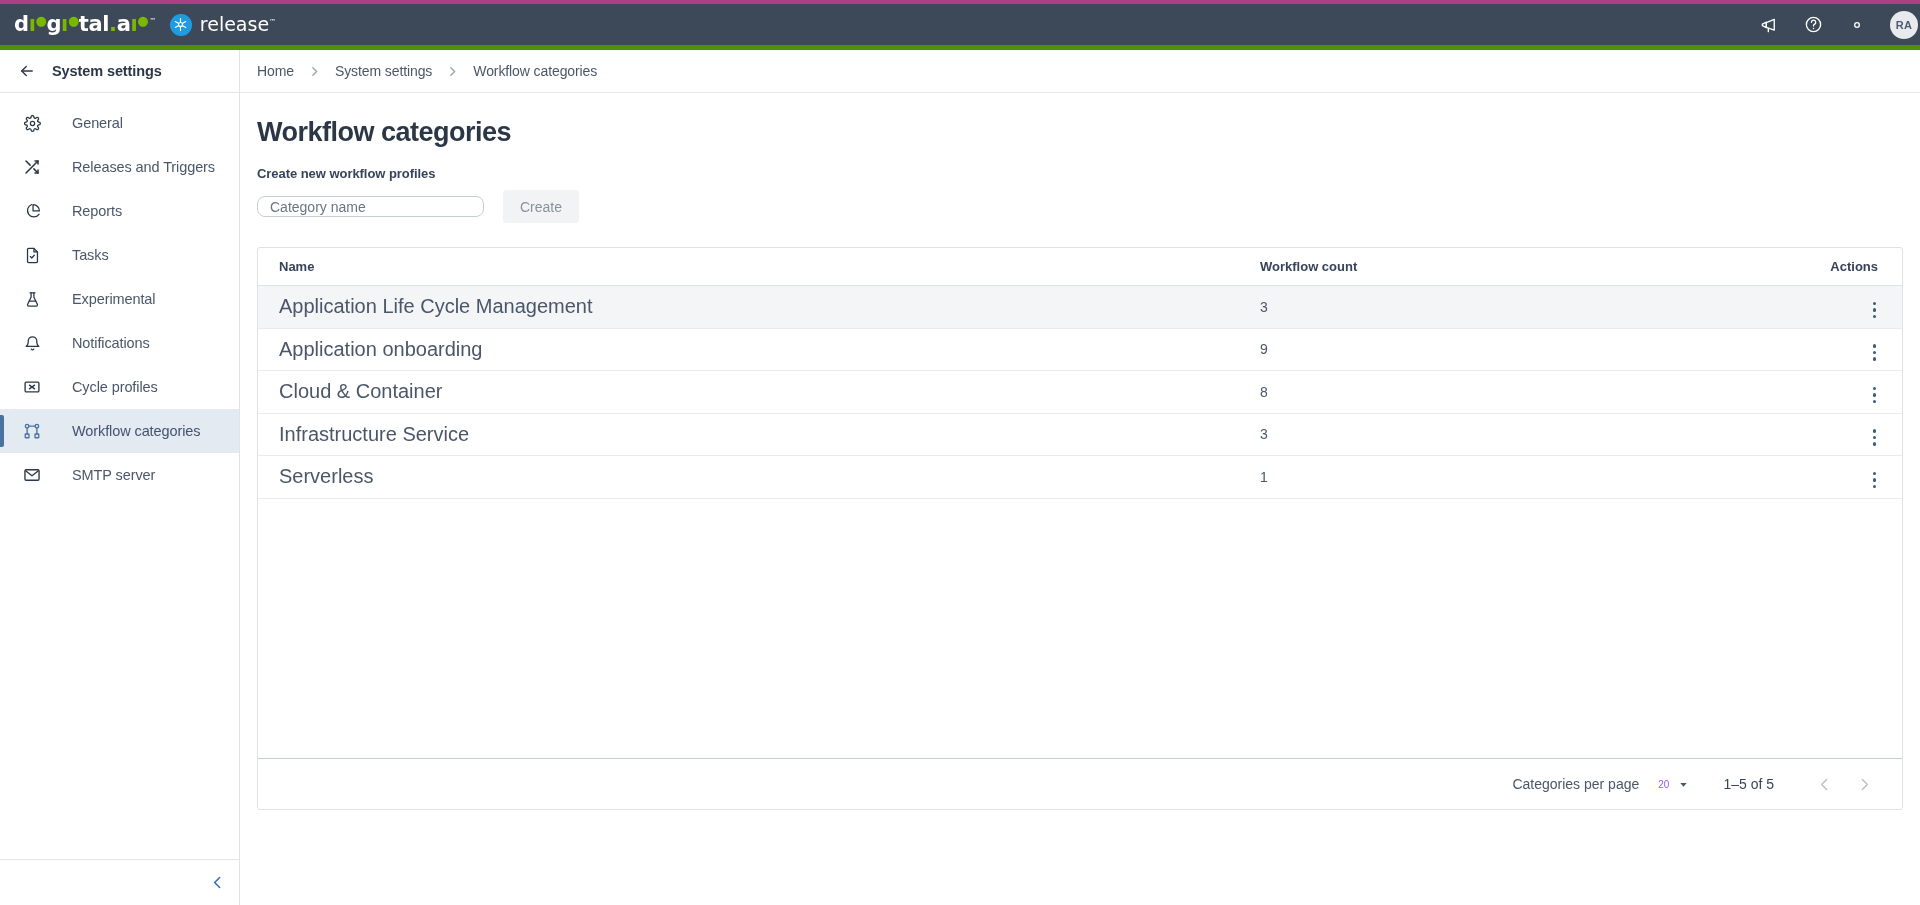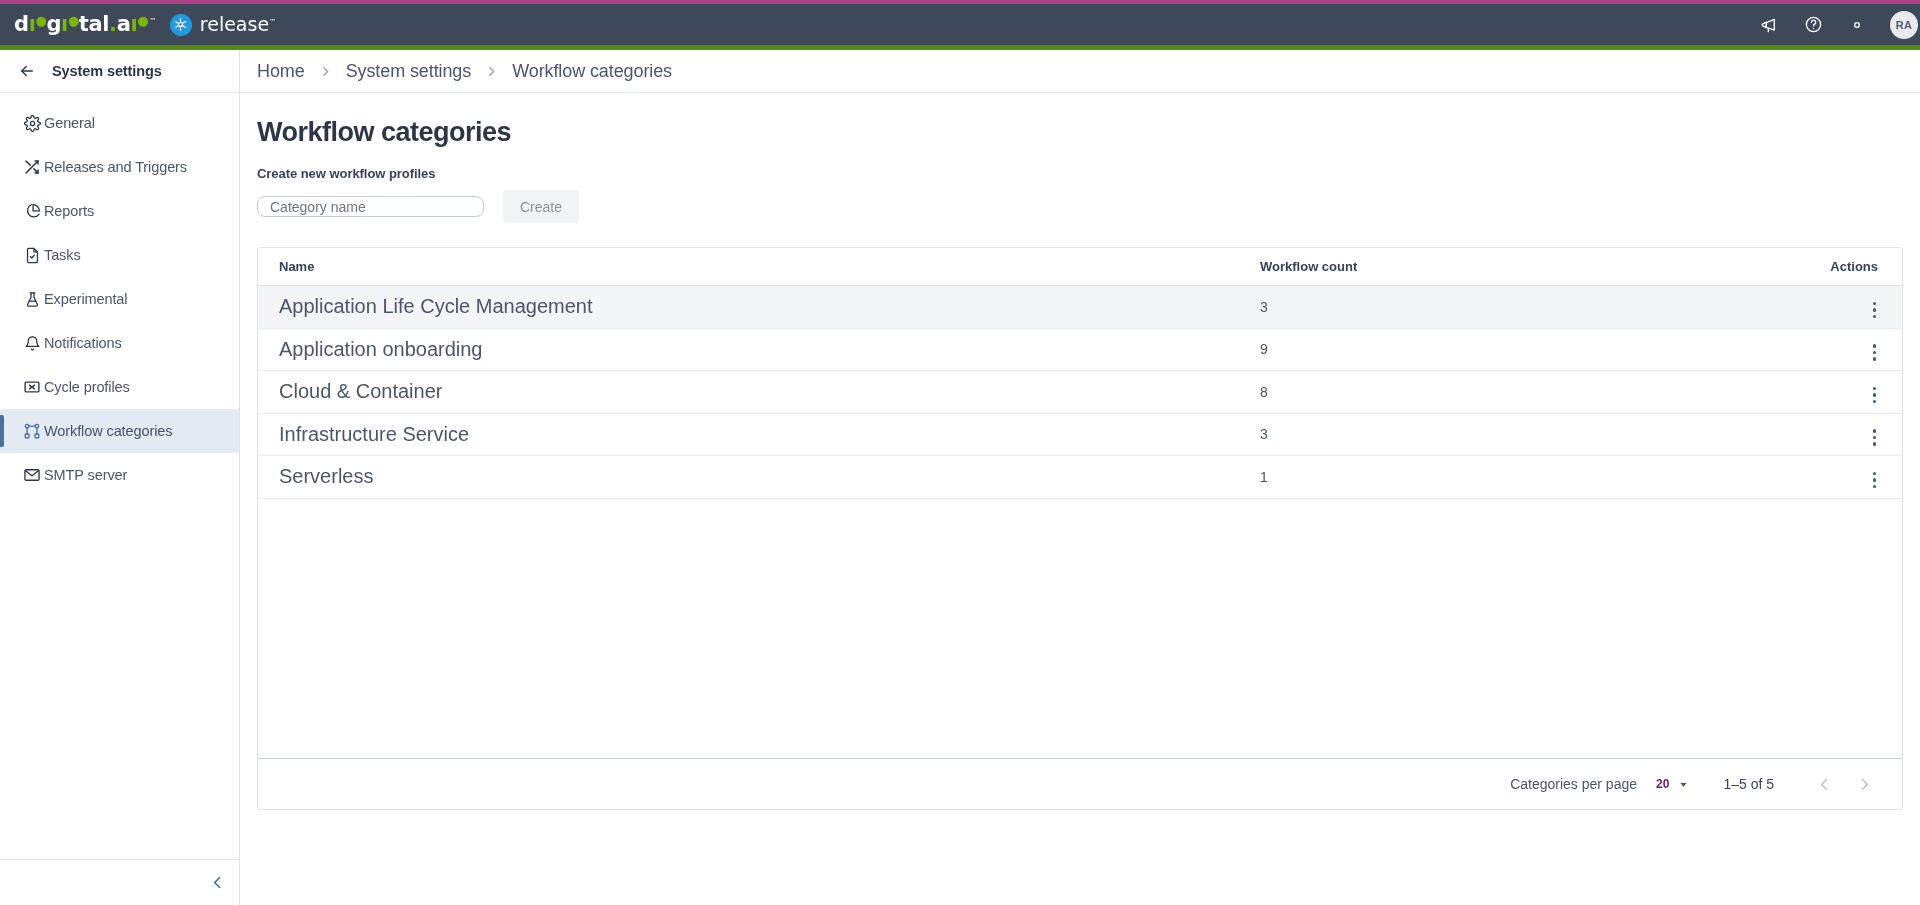--- a/index.html
+++ b/index.html
@@ -78,21 +78,21 @@
     padding-left: 18px; border-bottom: 1px solid #e3e7ed;
     cursor: pointer;
   }
   .sidebar-header .back-arrow { color: #2b3647; display: flex; }
   .sidebar-title {
     font-size: 14.5px; font-weight: bold; color: #2b3647; letter-spacing: -0.1px;
   }
   .sidebar-nav { padding-top: 8px; }
   .nav-item {
     position: relative; height: 44px; display: flex; align-items: center;
-    gap: 2px; padding-left: 22px; cursor: pointer; color: #4b566b;
+    gap: 30px; padding-left: 22px; cursor: pointer; color: #4b566b;
   }
   .nav-item .nav-icon { width: 20px; display: flex; align-items: center; justify-content: center; color: #2b3647; }
   .nav-item .nav-label { font-size: 14.5px; color: #4b566b; letter-spacing: -0.1px; }
   .nav-item.selected { background: #e4eaf2; }
   .nav-item.selected::before {
     content: ""; position: absolute; left: 0; top: 6px; bottom: 6px; width: 4px;
     background: #4a72a0; border-radius: 0 2px 2px 0;
   }
   .nav-item.selected .nav-icon { color: #4a72a0; }
   .nav-item.selected .nav-label { color: #41536e; }
@@ -106,21 +106,21 @@
 
   
   .main {
     position: absolute; top: 50px; left: 240px; width: 1680px; height: 855px;
     background: #ffffff;
   }
 
   .breadcrumb {
     height: 43px; display: flex; align-items: center; gap: 0;
     padding-left: 17px; border-bottom: 1px solid #e6e9ee;
-    font-size: 18px;
+    font-size: 14px;
   }
   .breadcrumb a {
     color: #4b566b; text-decoration: none; cursor: pointer; letter-spacing: -0.1px;
   }
   .breadcrumb .crumb-sep {
     color: #9aa3b0; margin: 0 14px; display: flex; align-items: center;
   }
 
   .page-body { padding: 20px 17px 0 17px; }
   .page-title {
@@ -174,21 +174,21 @@
 
   .table-footer {
     height: 51px; border-top: 1px solid #c9cfd8;
     display: flex; align-items: center; justify-content: flex-end;
     padding-right: 26px; gap: 0;
   }
   .per-page-label { font-size: 14px; color: #4b566b; }
   .per-page-select {
     display: flex; align-items: center; gap: 9px; margin-left: 19px; cursor: pointer;
   }
-  .per-page-value { font-size: 12px; color: #701a75; font-weight: bold; }
+  .per-page-value { font-size: 10px; color: #8b5cf6; }
   .range-text { font-size: 14px; color: #37435b; margin-left: 34px; }
   .pager-btns { display: flex; align-items: center; gap: 16px; margin-left: 38px; }
   .pager-btn {
     width: 24px; height: 24px; display: flex; align-items: center; justify-content: center;
     color: #b7bdc7; cursor: default;
   }
 
   svg { display: block; }
 </style>
 </head>

